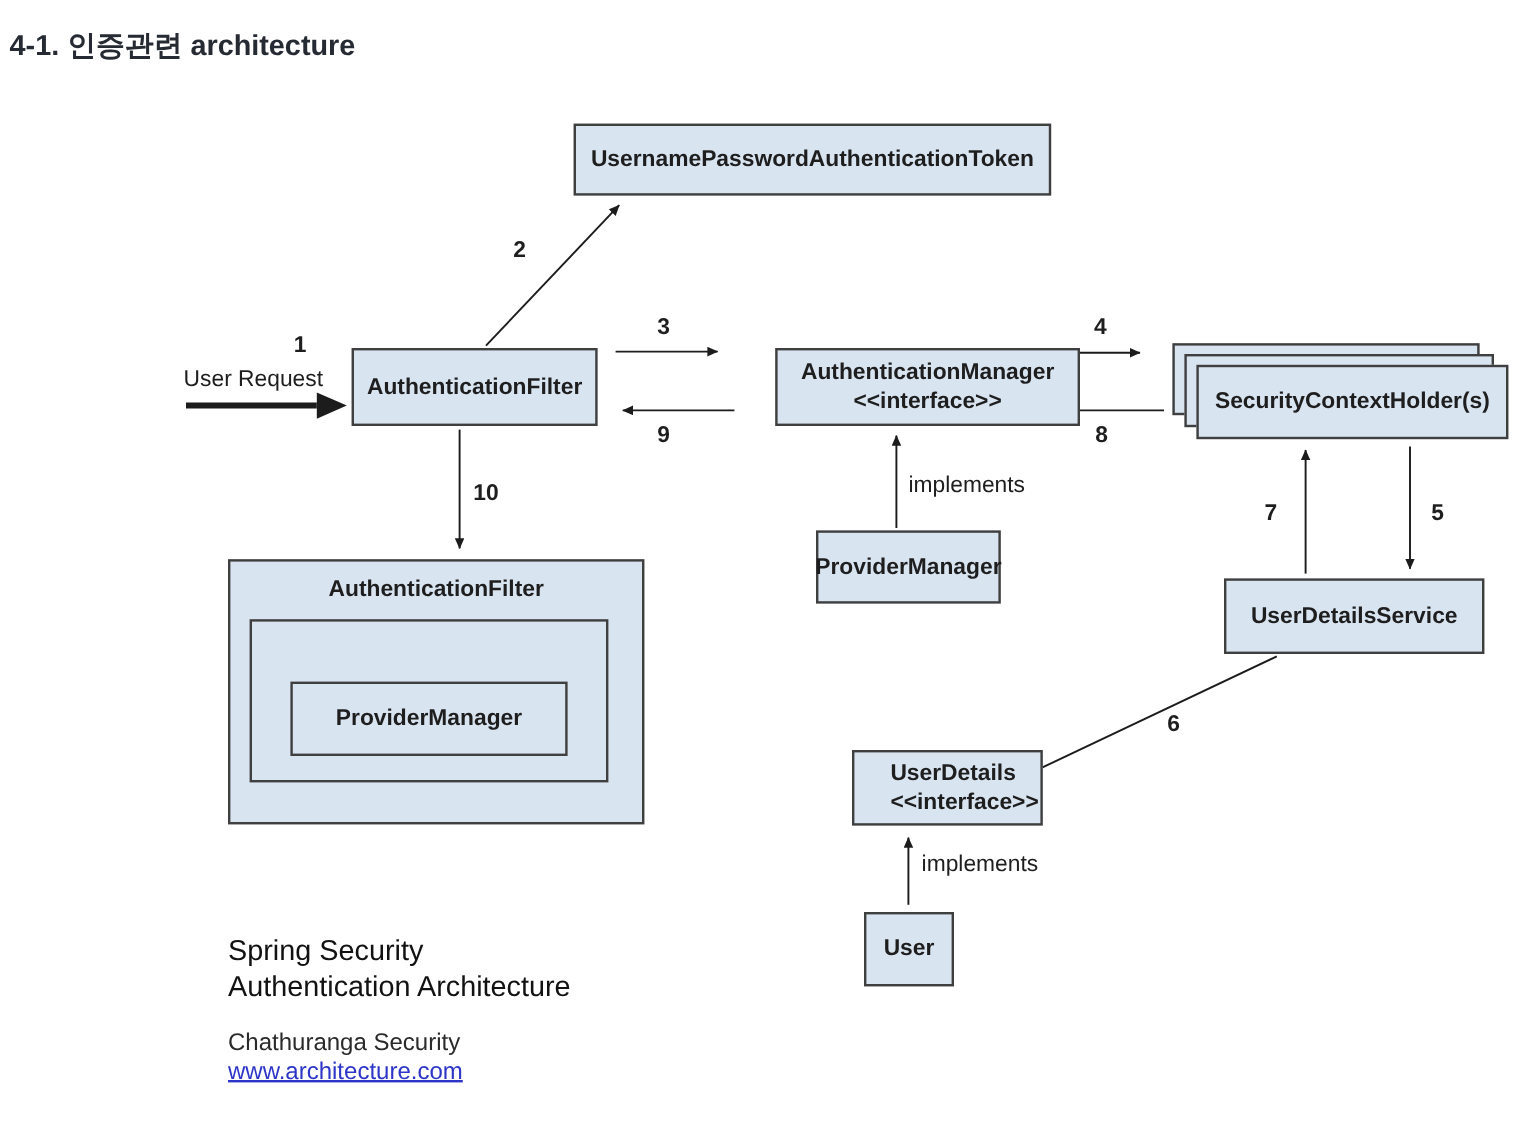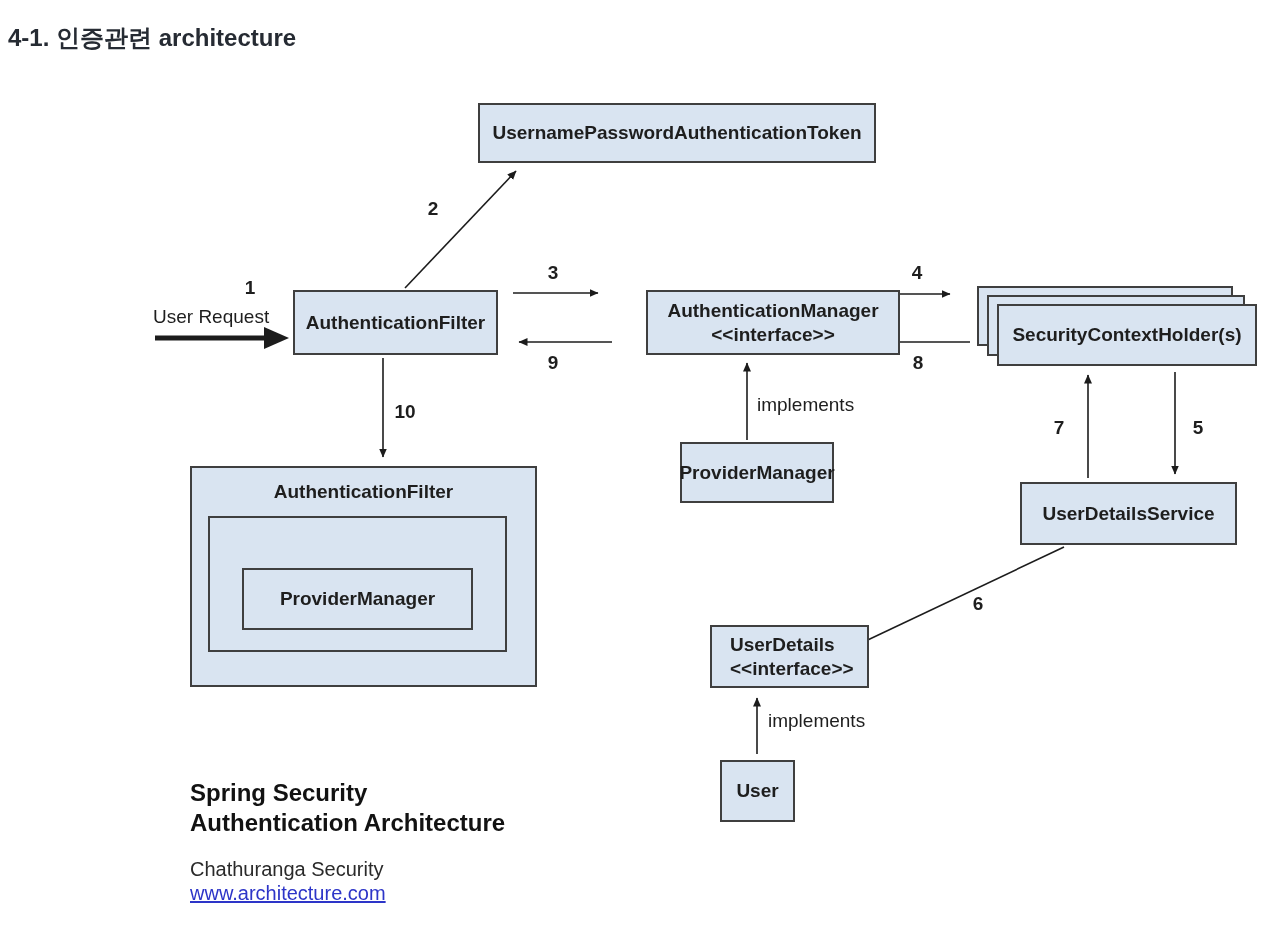--- a/index.html
+++ b/index.html
@@ -19,37 +19,37 @@
   }
   svg.wires{position:absolute;left:0;top:0;pointer-events:none;}
   .node{
     position:absolute;background:var(--node-fill);
     border:2px solid var(--node-border);
     display:flex;align-items:center;justify-content:center;
     font-size:19px;color:var(--text);text-align:center;line-height:1.25;font-weight:bold;
   }
   .stack-layer{position:absolute;background:var(--node-fill);border:2px solid var(--node-border);}
   .two-line{flex-direction:column;margin-left:32px;}
-  .left-align{justify-content:flex-start;text-align:left;padding-left:18px;}
+  .left-align{justify-content:flex-start;text-align:left;padding-left:30px;}
   .holder-label{
     position:absolute;left:0;right:0;top:12px;text-align:center;font-size:19px;
   }
   .ctx-label{
     position:absolute;left:0;right:0;top:9px;text-align:center;font-size:19px;
   }
   .edge-num{
     position:absolute;font-size:19px;font-weight:bold;color:var(--text);
     transform:translateX(-50%);white-space:nowrap;
   }
   .edge-text{
     position:absolute;font-size:19px;color:var(--text);white-space:nowrap;
   }
   .footer-title{
     position:absolute;left:190px;top:778px;
-    font-size:24px;font-weight:bold;color:#121212;line-height:30px;
+    font-size:24px;font-weight:normal;color:#121212;line-height:30px;
   }
   .footer-author{
     position:absolute;left:190px;top:857px;
     font-size:20px;color:#2a2a2a;line-height:24px;
   }
   .footer-link{
     position:absolute;left:190px;top:882px;
     font-size:20px;color:var(--link);text-decoration:underline;cursor:pointer;
   }
 </style>

